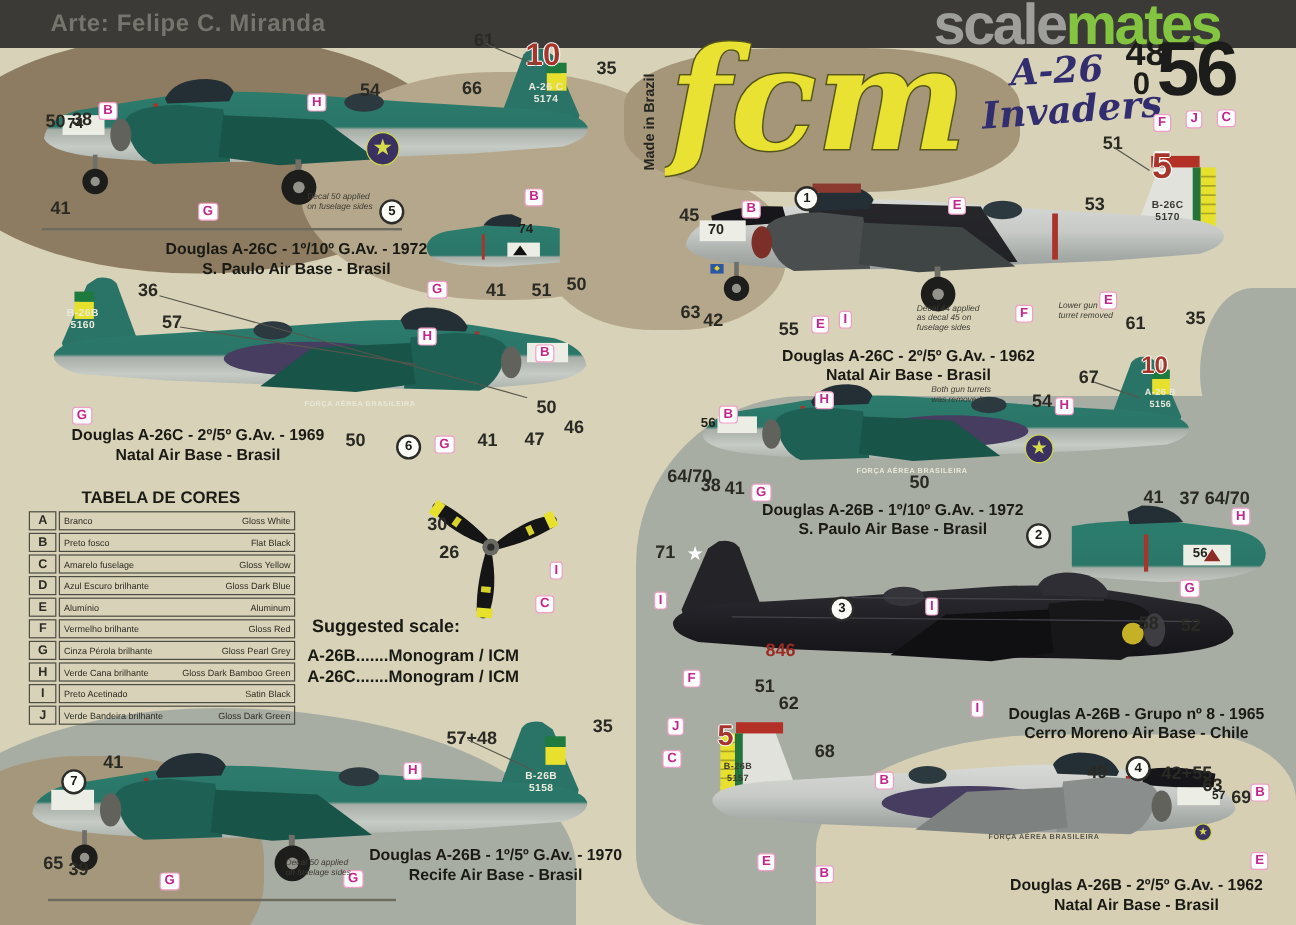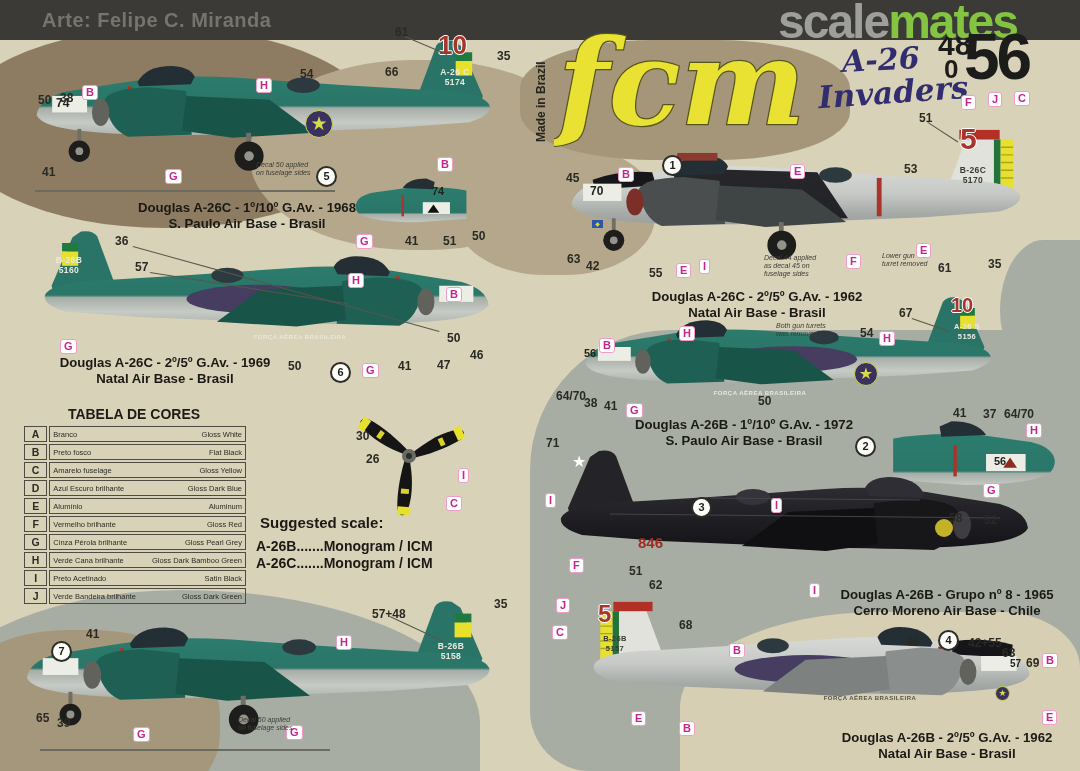--- a/index.html
+++ b/index.html
@@ -17,21 +17,21 @@
           font-size:12px;font-weight:bold;color:#23231f;white-space:nowrap}
   #urlbar{position:absolute;left:556px;top:126px;width:452px;height:22px;background:#15682f}
   #urltext{margin-left:58px;line-height:22px;font-size:13px;font-weight:bold;color:#efe93a}
   #fcmlogo{position:absolute;left:554px;top:12px;width:272px;height:172px}
   #title1{position:absolute;left:842px;top:42px;font-family:"DejaVu Serif",serif;font-style:italic;
           font-weight:bold;font-size:30px;color:#312d6e;transform:rotate(-3deg)}
   #title2{position:absolute;left:818px;top:74px;font-family:"DejaVu Serif",serif;font-style:italic;
           font-weight:bold;font-size:31px;color:#312d6e;transform:rotate(-4deg)}
   .plane{position:absolute}
   .cap{position:absolute;width:300px;text-align:center;font-weight:bold;font-size:13.2px;line-height:15.5px;color:#1a1a15}
-  .num{position:absolute;font-size:12px;font-weight:bold;color:#2a2a24}
+  .num{position:absolute;font-size:15px;font-weight:bold;color:#2a2a24}
   .lb{position:absolute;background:#fff;border:1.5px solid #ef9ec7;border-radius:3px;color:#c3268c;
       font-weight:bold;font-size:11px;line-height:13px;padding:0 3px}
   .circ{position:absolute;width:17px;height:17px;background:#fcfcf8;border:2px solid #2c2c28;border-radius:50%;
         text-align:center;font-size:11px;line-height:16px;font-weight:bold;color:#1c1c18}
   .note{position:absolute;font-size:7px;line-height:8px;font-style:italic;color:#3c3c34}
   .tcode{position:absolute;text-align:center;font-size:8.5px;line-height:9.5px;font-weight:bold;
          letter-spacing:.4px;color:#e9e9dc;width:54px}
   .tcode.dark{color:#3a3a33}
   .rnum{position:absolute;font-weight:bold;color:#a8352c;
         text-shadow:-1px 0 #fff,1px 0 #fff,0 -1px #fff,0 1px #fff}
@@ -139,21 +139,21 @@
   <span class="num" style="left:300px;top:67px">54</span>
   <span class="num" style="left:385px;top:65px">66</span>
   <span class="num" style="left:38px;top:93px">50</span>
   <span class="num" style="left:60px;top:91px">38</span>
   <span class="num" style="left:42px;top:165px">41</span>
   <span class="lb" style="left:82px;top:85px">B</span>
   <span class="lb" style="left:256px;top:78px">H</span>
   <span class="lb" style="left:165px;top:169px">G</span>
   <span class="note" style="left:256px;top:161px;width:60px">Decal 50 applied on fuselage sides</span>
   <span class="circ" style="left:316px;top:166px">5</span>
-  <div class="cap" style="left:97px;top:200px"><span>Douglas A-26C - 1º/10º G.Av. - 1968</span><br><span>S. Paulo Air Base - Brasil</span></div>
+  <div class="cap" style="left:97px;top:200px"><span>Douglas A-26C - 1º/10º G.Av. - 1972</span><br><span>S. Paulo Air Base - Brasil</span></div>
   <div class="lead" style="left:405px;top:36px;width:46px;transform:rotate(23deg)"></div>
 
   <svg class="plane" style="left:352px;top:152px;width:118px;height:98px" viewBox="0 0 200 100">
     <path d="M6,58 Q8,42 34,36 L92,28 Q150,24 194,32 L194,80 L110,86 Q36,86 12,72 Q6,66 6,58 Z" fill="url(#gsplit)"></path>
     <path d="M86,28 Q96,12 126,12 L140,18 L138,30 Z" fill="#232e35"></path>
     <rect x="120" y="52" width="46" height="20" fill="#eceee6"></rect>
     <path d="M138,56 L148,70 L128,70 Z" fill="#111"></path>
     <rect x="84" y="40" width="4" height="36" fill="#a8342c"></rect>
   </svg>
   <span class="mark" style="left:432px;top:185px;font-size:11px">74</span>
@@ -345,20 +345,21 @@
   <span class="circ" style="left:51px;top:641px">7</span>
   <span class="num" style="left:86px;top:627px">41</span>
   <span class="num" style="left:36px;top:711px">65</span>
   <span class="num" style="left:57px;top:716px">39</span>
   <span class="num" style="left:372px;top:607px">57+48</span>
   <span class="num" style="left:494px;top:597px">35</span>
   <span class="lb" style="left:133px;top:727px">G</span>
   <span class="lb" style="left:286px;top:725px">G</span>
   <span class="lb" style="left:336px;top:635px">H</span>
   <span class="note" style="left:238px;top:716px;width:56px">Decal 50 applied on fuselage sides</span>
+  <div class="cap" style="left:263px;top:705px"><span>Douglas A-26B - 1º/5º G.Av. - 1970</span><br><span>Recife Air Base - Brasil</span></div>
   <div class="lead" style="left:390px;top:616px;width:60px;transform:rotate(25deg)"></div>
 
   <svg class="plane" style="left:560px;top:115px;width:480px;height:170px" viewBox="0 0 500 150">
     <use href="#d-fin" fill="#e2e2dc"></use>
     <rect x="416" y="2" width="42" height="10" fill="#b23026"></rect>
     <rect x="452" y="12" width="7" height="50" fill="#23743c"></rect>
     <rect x="459" y="12" width="13" height="52" fill="#e7e02d"></rect>
     <path d="M459,20 H472 M459,28 H472 M459,36 H472 M459,44 H472 M459,52 H472" stroke="#a8a526" stroke-width="1.5"></path>
     <use href="#d-fus" fill="url(#ssplit)"></use>
     <path d="M118,42 L268,46 L300,94 L150,97 Q120,80 118,42 Z" fill="#17171b" opacity="0.92"></path>
@@ -464,21 +465,21 @@
       <use href="#d-canopy" fill="#2e2e34"></use>
       <use href="#d-gunner" fill="#34343a"></use>
       <use href="#d-spin" fill="#3e3e42"></use>
       <path d="M40,70 L430,66 M120,52 L330,50" stroke="#44444c" stroke-width="1" fill="none"></path>
       <circle cx="96" cy="80" r="9" fill="#d8c22a" opacity="0.9"></circle>
     </g>
   </svg>
   <span class="wstar" style="left:572px;top:452px;font-size:16px">★</span>
   <span class="rnum" style="left:638px;top:534px;font-size:15px;text-shadow:none;color:#9c2c22">846</span>
   <span class="circ" style="left:691px;top:497px">3</span>
-  <span class="num" style="left:546px;top:436px">71</span>
+  <span class="num" style="left:546px;top:452px">71</span>
   <span class="num" style="left:949px;top:511px">58</span>
   <span class="num" style="left:984px;top:513px">52</span>
   <span class="num" style="left:649px;top:578px">62</span>
   <span class="lb" style="left:545px;top:493px">I</span>
   <span class="lb" style="left:771px;top:498px">I</span>
   <span class="lb" style="left:809px;top:583px">I</span>
   <div class="cap" style="left:797px;top:587px"><span>Douglas A-26B - Grupo nº 8 - 1965</span><br><span>Cerro Moreno Air Base - Chile</span></div>
 
   <svg class="plane" style="left:545px;top:600px;width:525px;height:140px" viewBox="0 0 500 150">
     <g transform="translate(500,0) scale(-1,1)">

